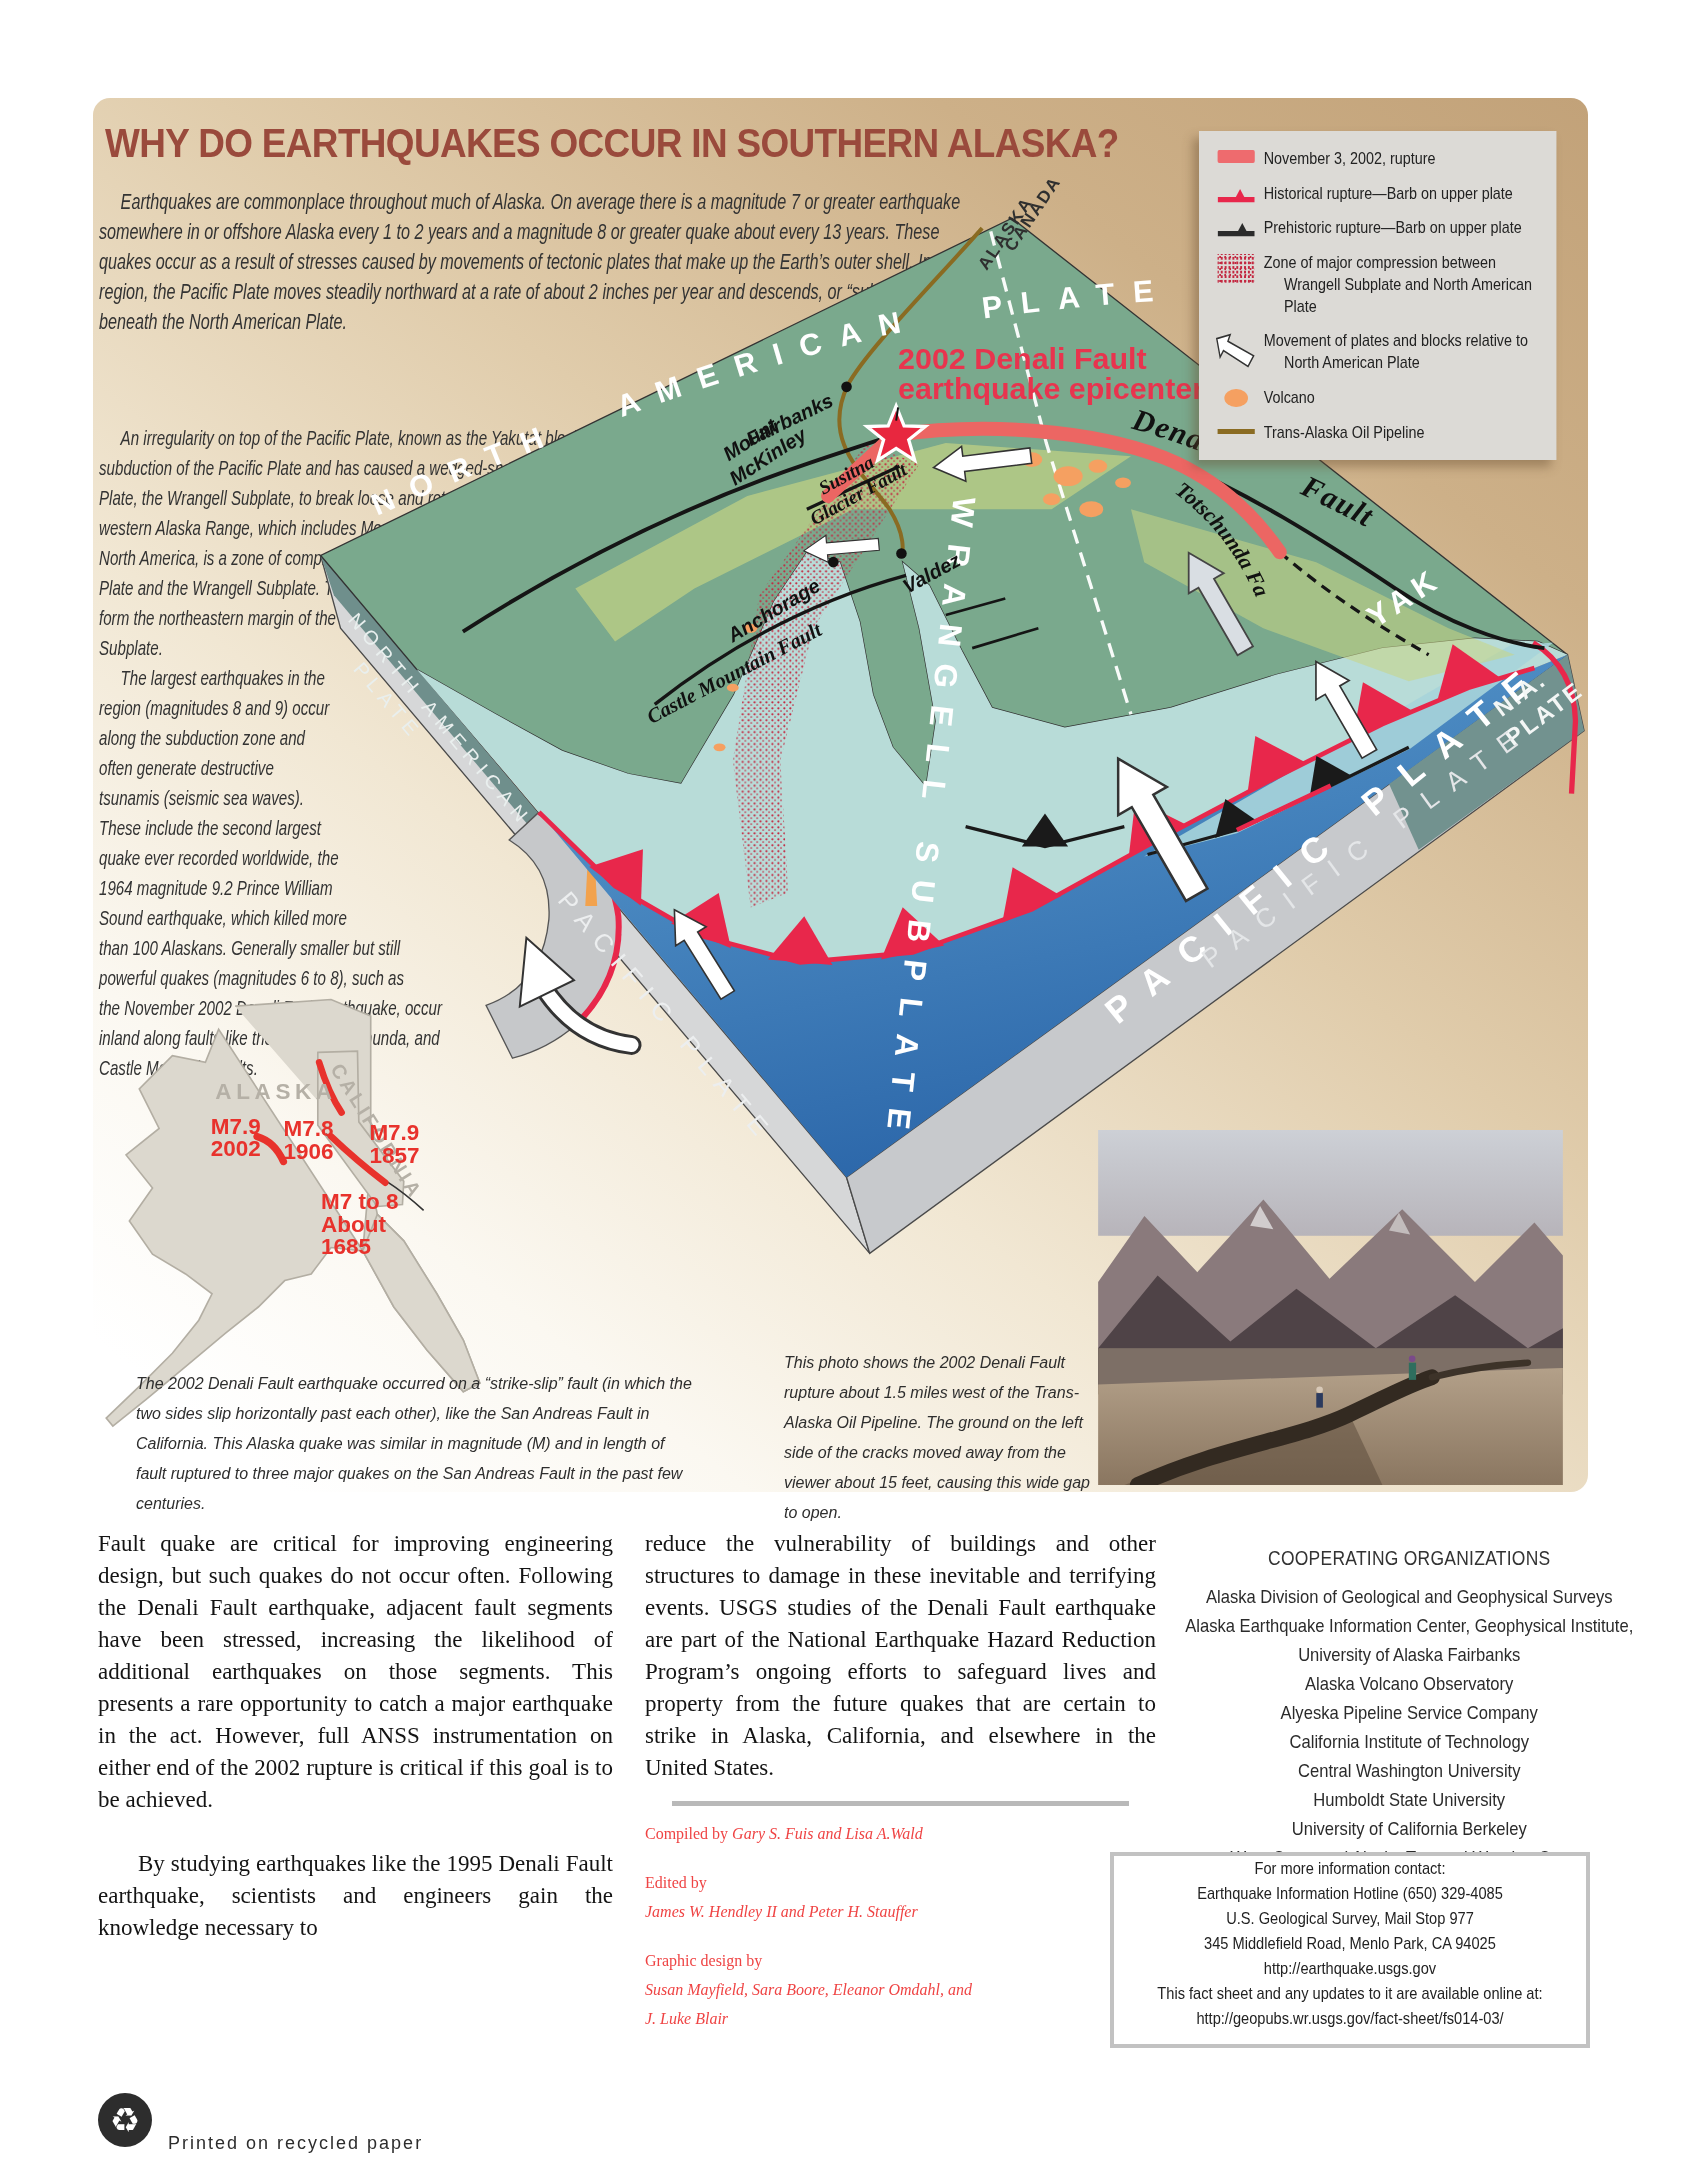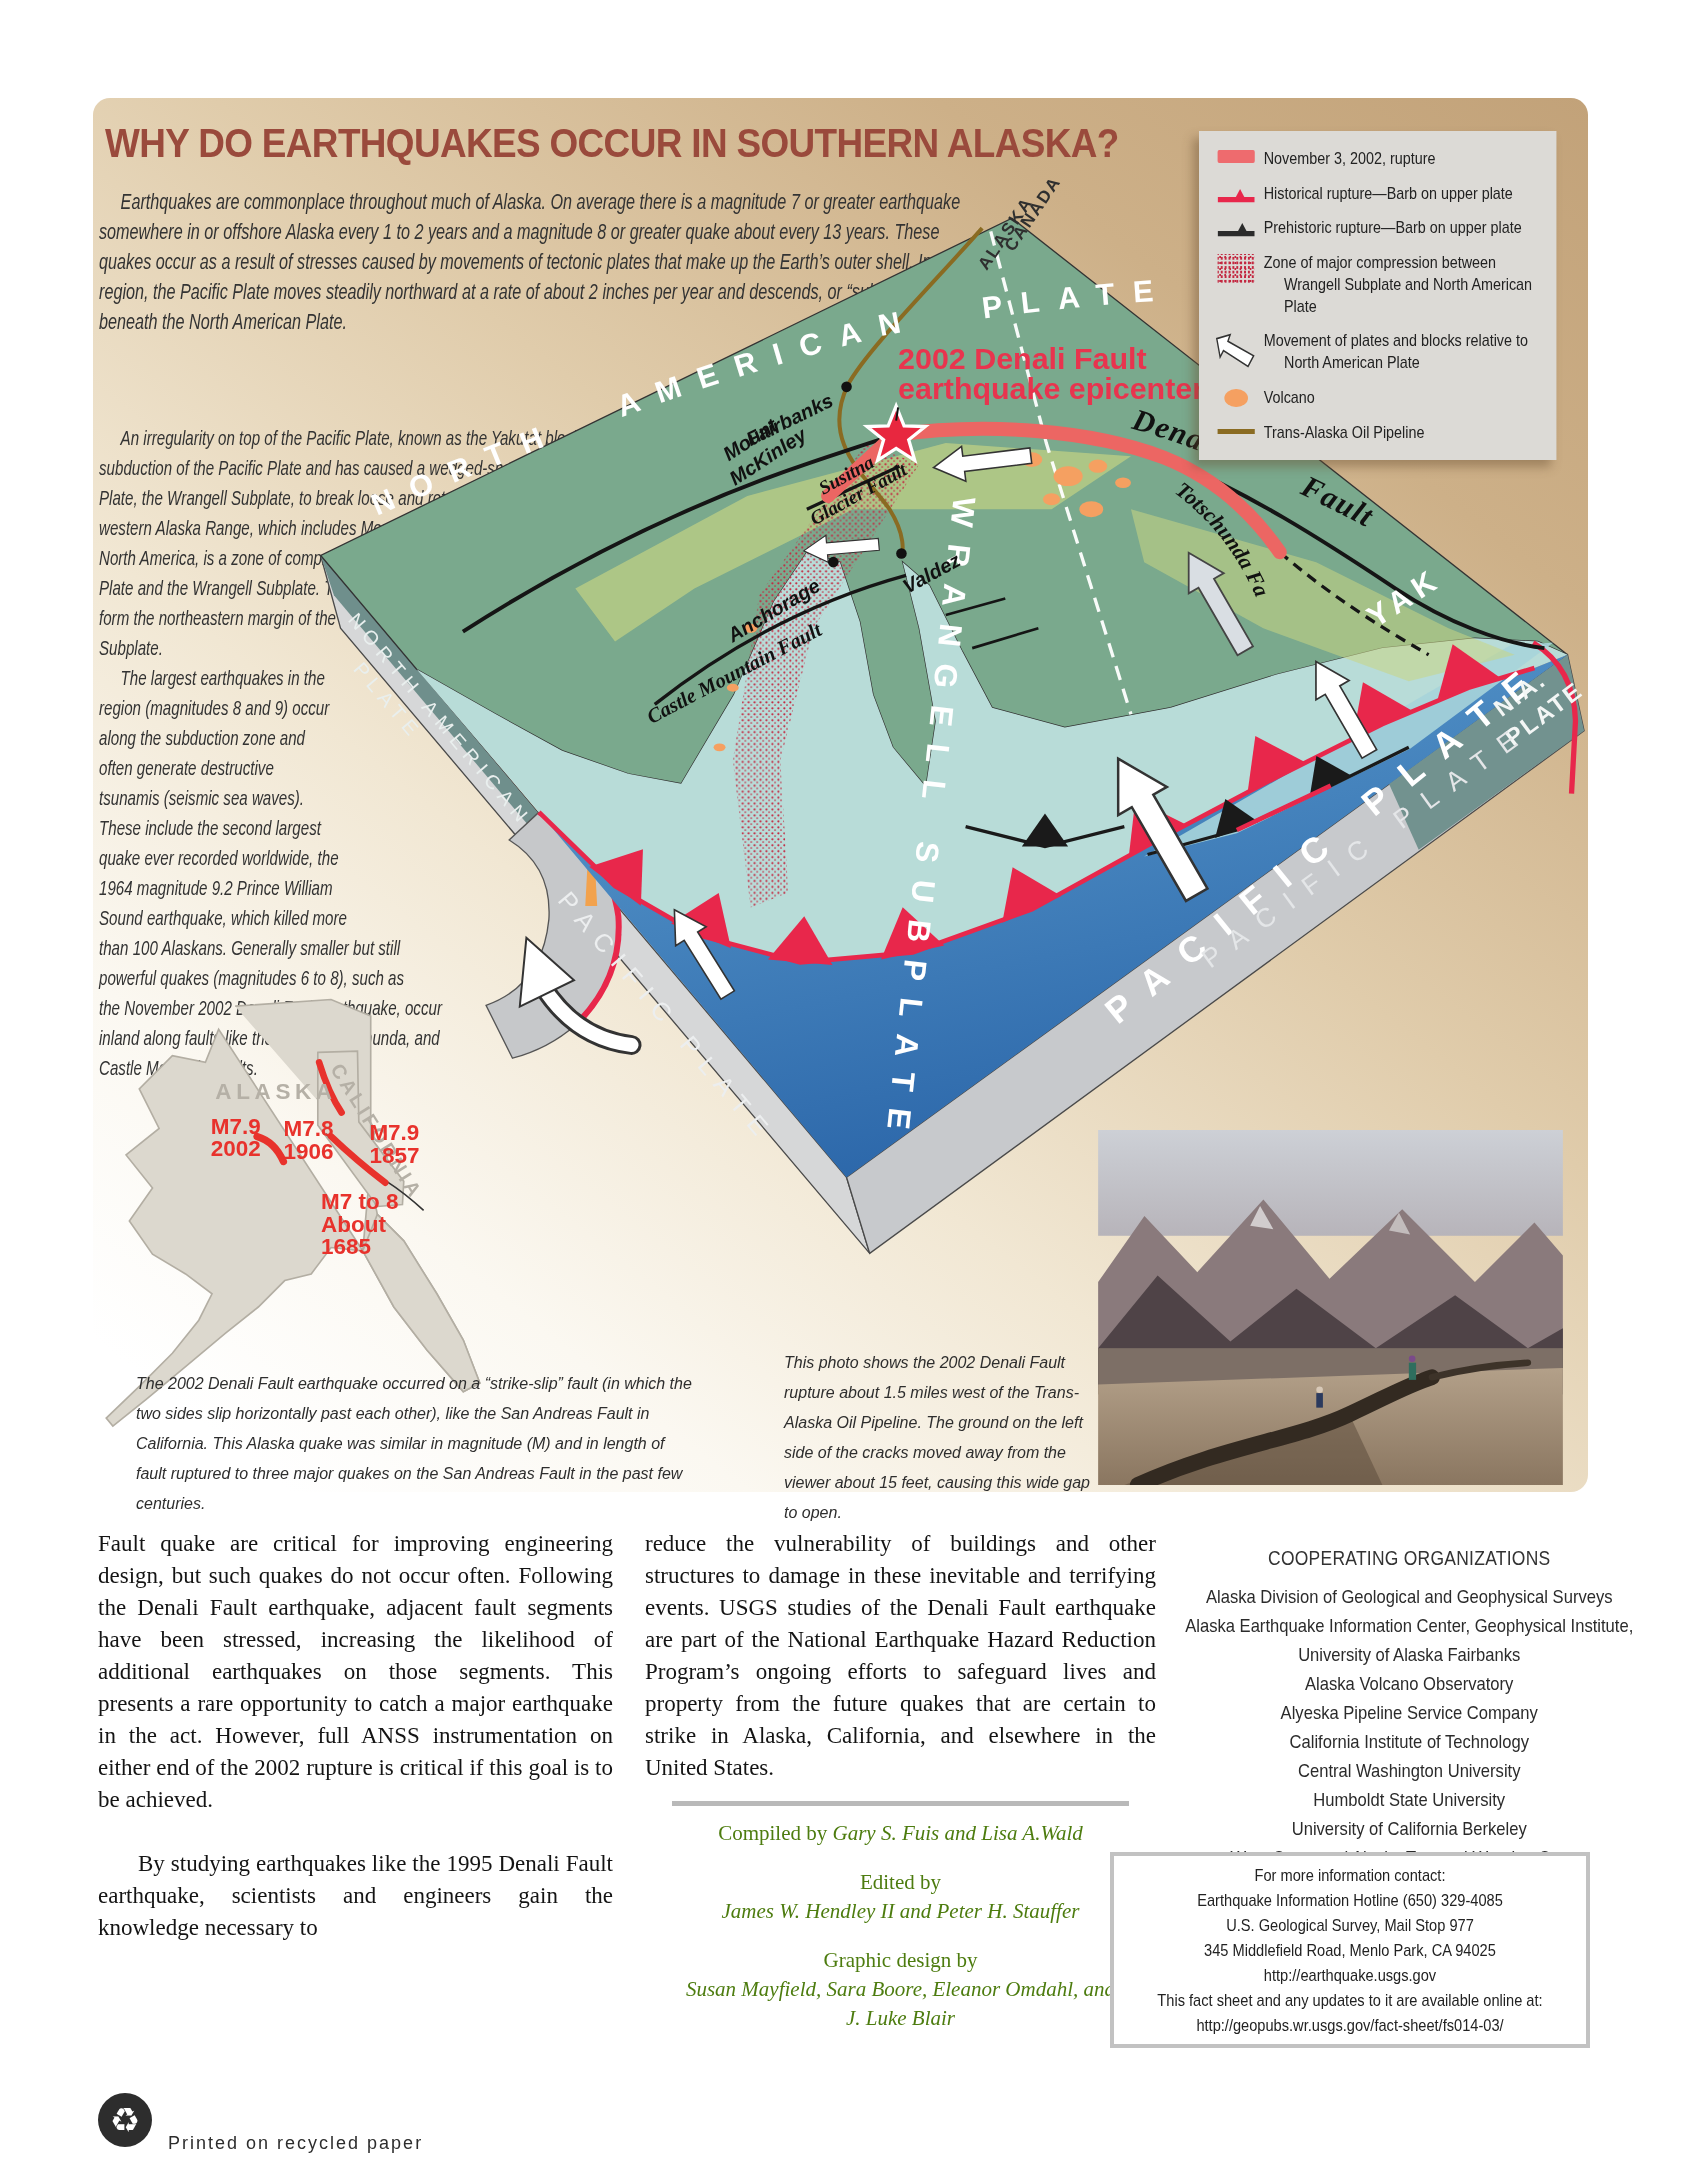--- a/index.html
+++ b/index.html
@@ -36,30 +36,30 @@
   .cap-photo{left:784px;top:1348px;width:318px;}
   
   .photo{left:1098px;top:1130px;width:465px;height:355px;}
   
   .serifcol{font-family:"Liberation Serif",serif;font-size:23px;line-height:32px;color:#141414;text-align:justify;}
   .col1{left:98px;top:1528px;width:515px;}
   .col2{left:645px;top:1528px;width:511px;}
   .col1 p,.col2 p{margin:0;}
   .col1 .p2{margin-top:32px;text-indent:40px;}
   .divider{width:457px;height:4.6px;background:#b9b9b9;margin:17px auto 13.2px auto;}
-  .credits{text-align:center;font-family:"Liberation Serif",serif;font-size:21px;line-height:29px;color:#4d7c0f;}
+  .credits{text-align:left;font-family:"Liberation Serif",serif;font-size:16px;line-height:29px;color:#ef4444;}
   .credits .blk{margin-bottom:20px;}
   .credits i{font-style:italic;}
   
   .coop{left:1184px;top:1547px;width:516px;transform:scaleX(.873);transform-origin:0 0;text-align:center;color:#2b2b2b;}
   .coop-h{font-size:20px;letter-spacing:0.3px;margin-bottom:12px;color:#333;}
   .coop-l{font-size:19px;line-height:29px;}
   
   .contact{left:1110px;top:1852px;width:480px;height:196px;border:4.6px solid #c2c2c2;background:#fff;box-sizing:border-box;
-    display:flex;align-items:center;justify-content:center;}
+    display:flex;justify-content:center;}
   .contact-inner{width:536px;transform:scaleX(.86);transform-origin:center;text-align:center;font-size:17px;line-height:25px;color:#222;}
   
   .footer{left:98px;top:2085px;display:flex;align-items:center;gap:16px;}
   .recycle{width:54px;height:54px;border-radius:50%;background:#2d2d2d;color:#fff;display:flex;align-items:center;justify-content:center;font-size:34px;}
   .footer-text{font-size:18px;letter-spacing:2px;color:#2d2d2d;margin-top:48px;}
   svg text{font-family:"Liberation Sans",sans-serif;}
   .sv-serif{font-family:"Liberation Serif",serif !important;}
 </style>
 </head>
 <body>

